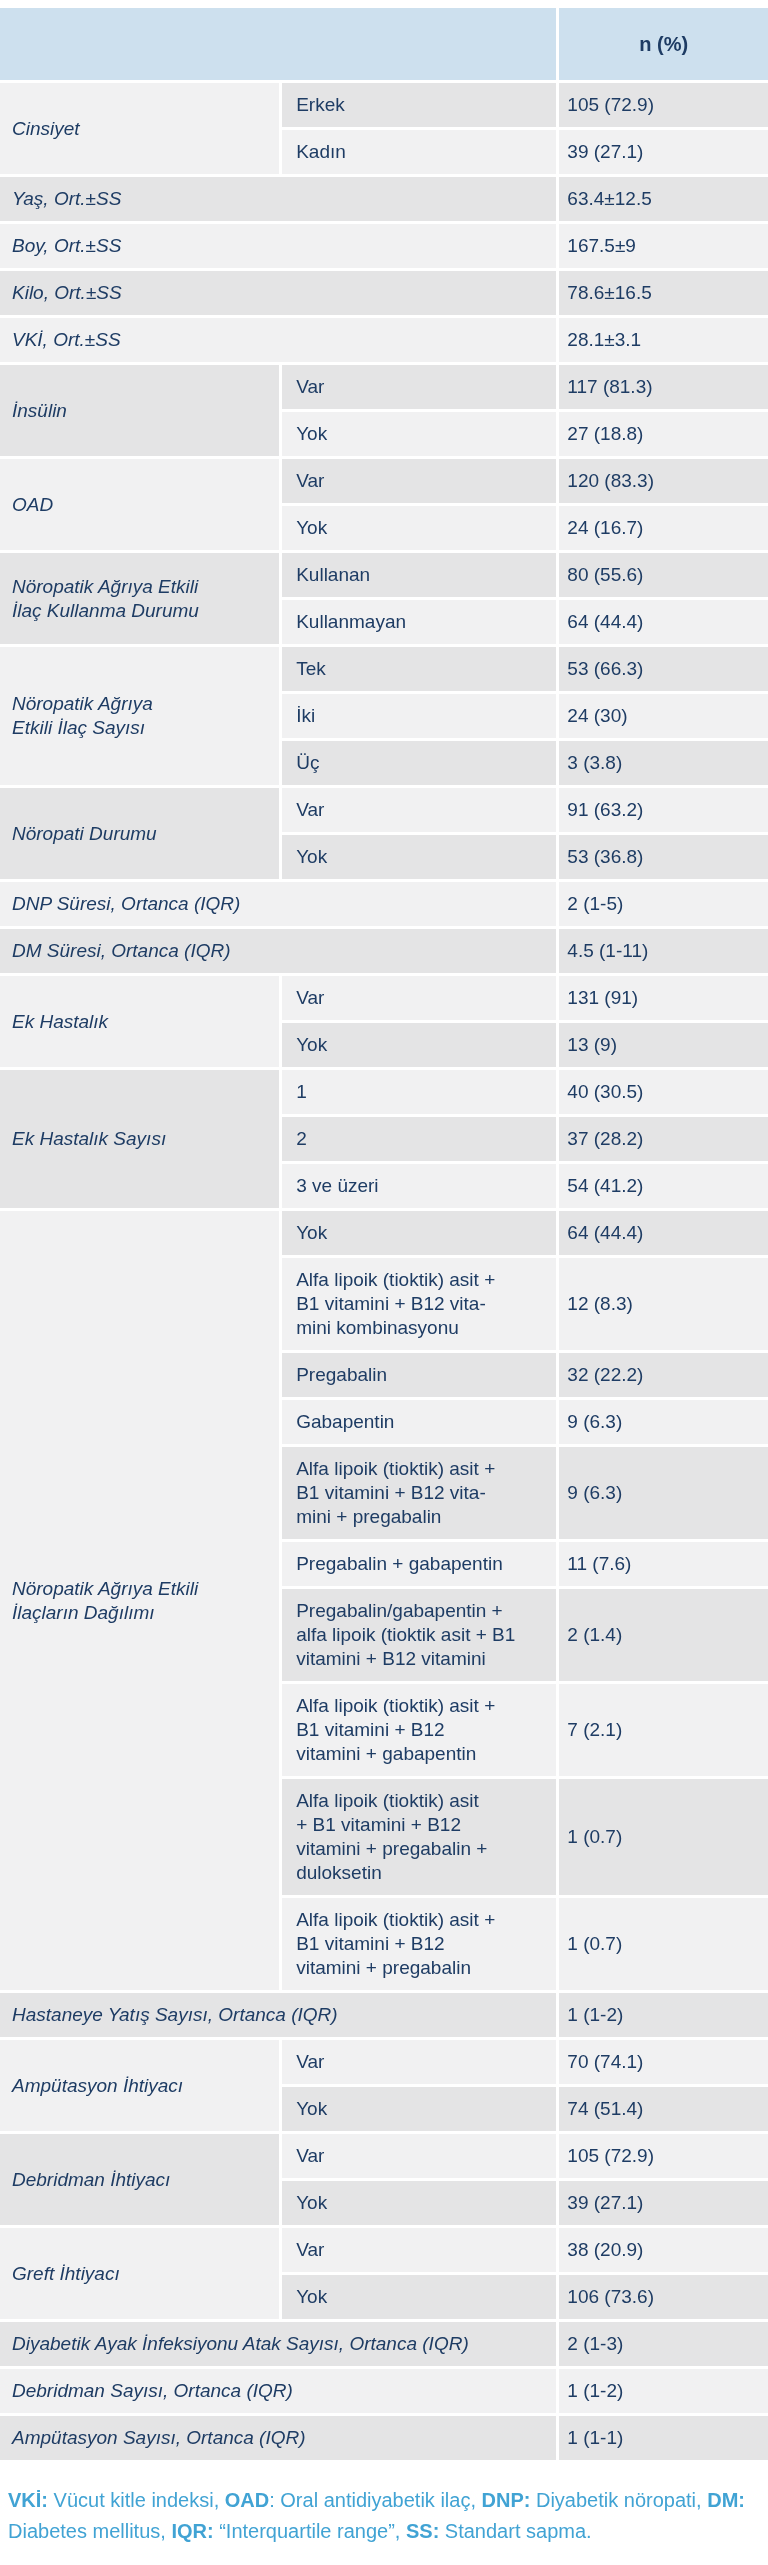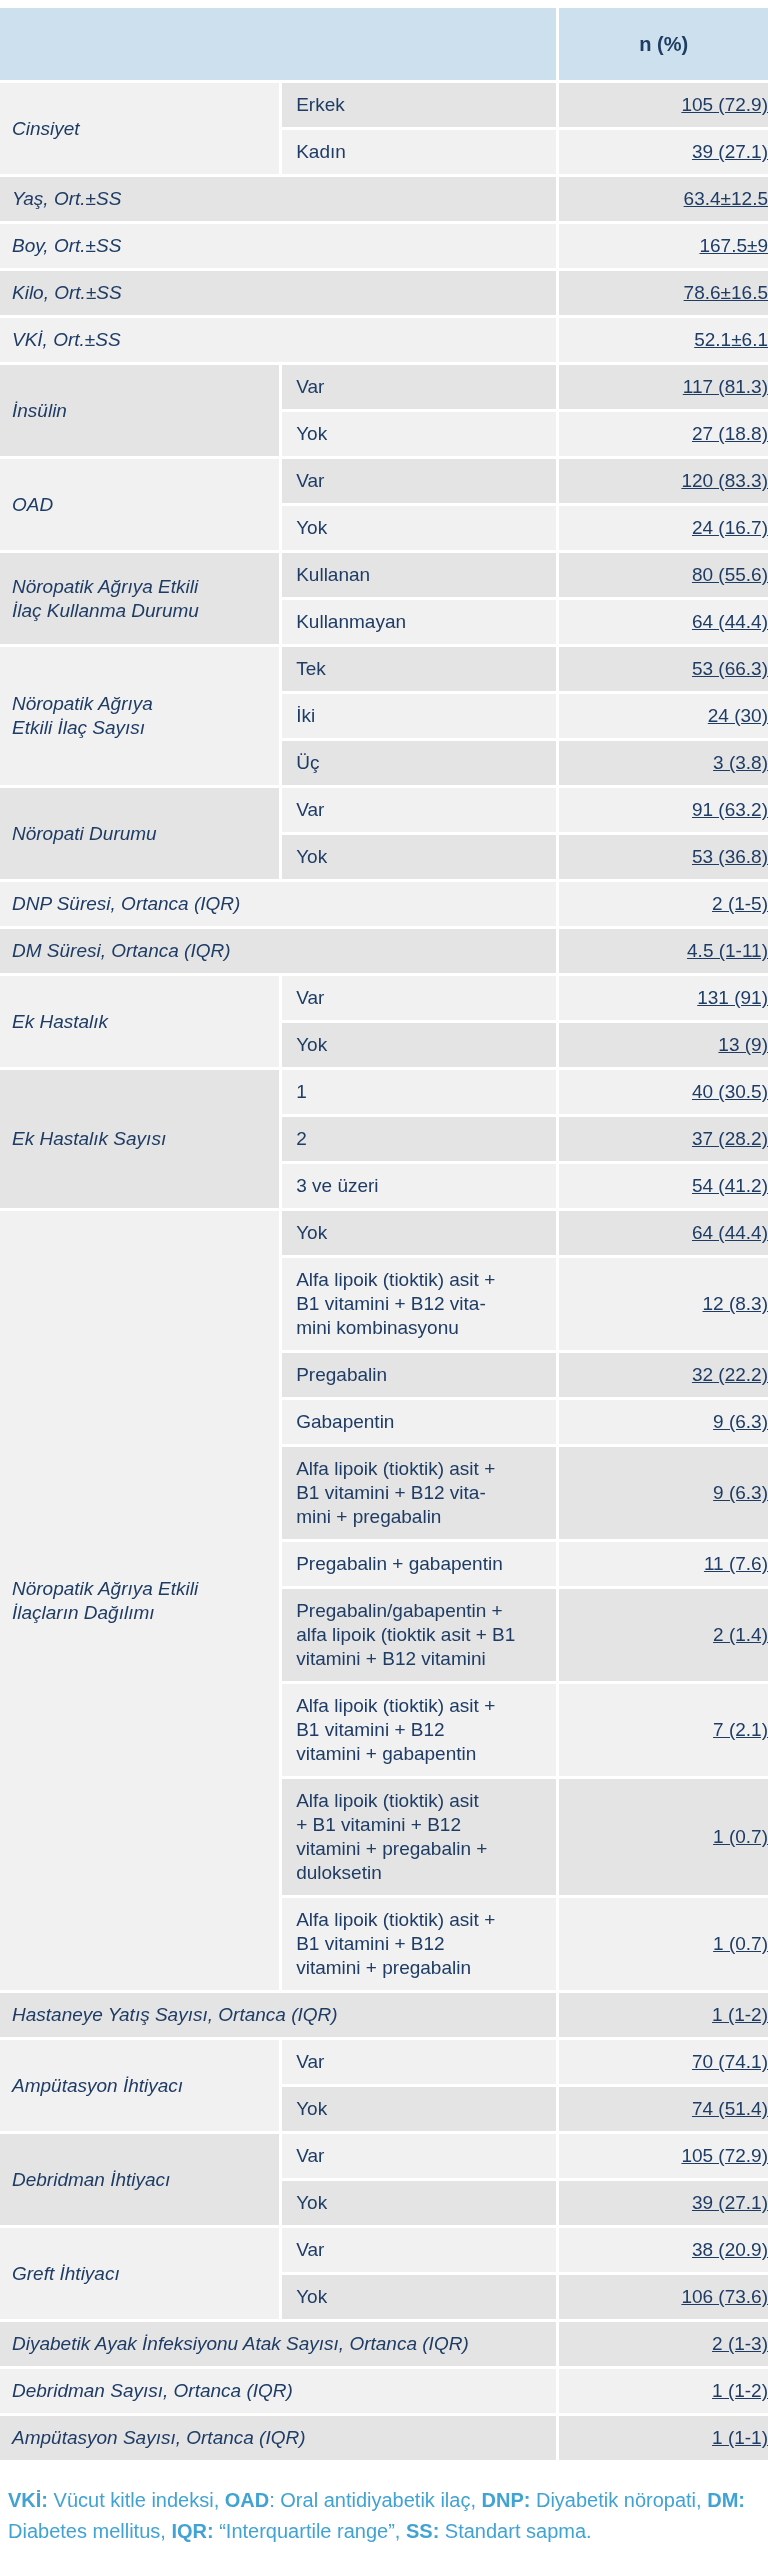--- a/index.html
+++ b/index.html
@@ -48,23 +48,22 @@
     padding: 10px 8px 10px 12px;
     white-space: pre-line;
     font-style: italic;
   }
   td.sub-cell {
     text-align: left;
     padding: 10px 8px 10px 14px;
     white-space: pre-line;
   }
   td.value-cell {
-    text-align: right;
-    padding: 10px 0;
-    text-decoration: underline;
+    text-align: left;
+    padding: 10px 8px;
   }
   .s-dark  { background: #e4e4e5; }
   .s-light { background: #f1f1f2; }
   .footnote {
     margin: 22px 10px 0 8px;
     color: #41a3d4;
     font-size: 20px;
     line-height: 31px;
   }
   .footnote strong { font-weight: bold; }
@@ -103,21 +102,21 @@
           <tr>
             <td class="label-cell s-light" colspan="2">Boy, Ort.±SS</td>
             <td class="value-cell s-light">167.5±9</td>
           </tr>
           <tr>
             <td class="label-cell s-dark" colspan="2">Kilo, Ort.±SS</td>
             <td class="value-cell s-dark">78.6±16.5</td>
           </tr>
           <tr>
             <td class="label-cell s-light" colspan="2">VKİ, Ort.±SS</td>
-            <td class="value-cell s-light">52.1±6.1</td>
+            <td class="value-cell s-light">28.1±3.1</td>
           </tr>
           <tr>
             <td class="label-cell s-dark" rowspan="2">İnsülin</td>
             <td class="sub-cell s-dark">Var</td>
             <td class="value-cell s-dark">117 (81.3)</td>
           </tr>
           <tr>
             <td class="sub-cell s-light">Yok</td>
             <td class="value-cell s-light">27 (18.8)</td>
           </tr>

